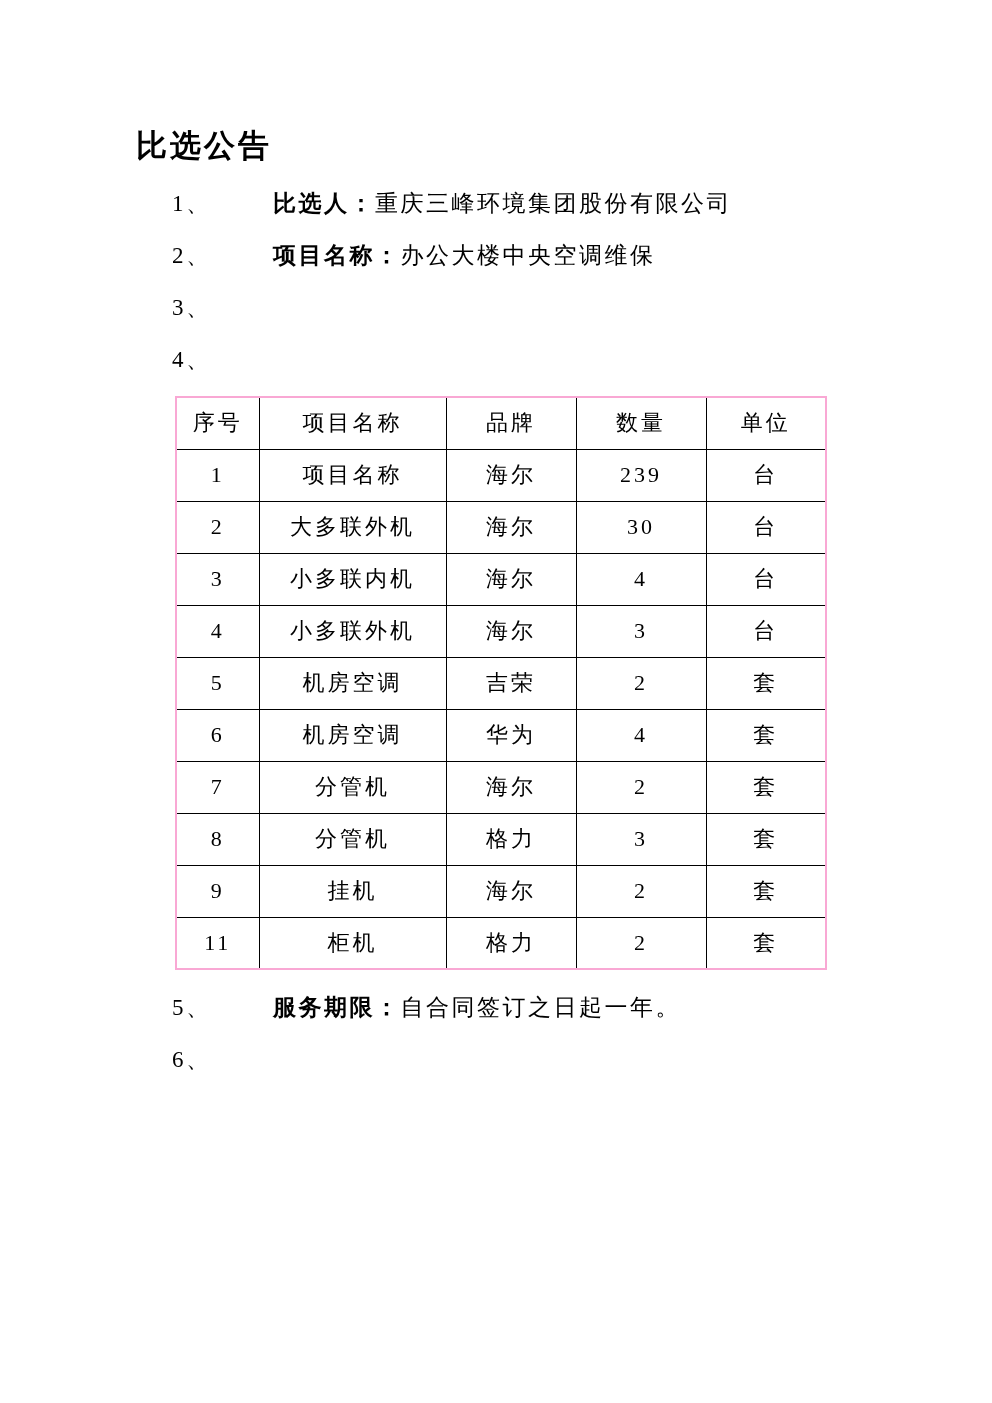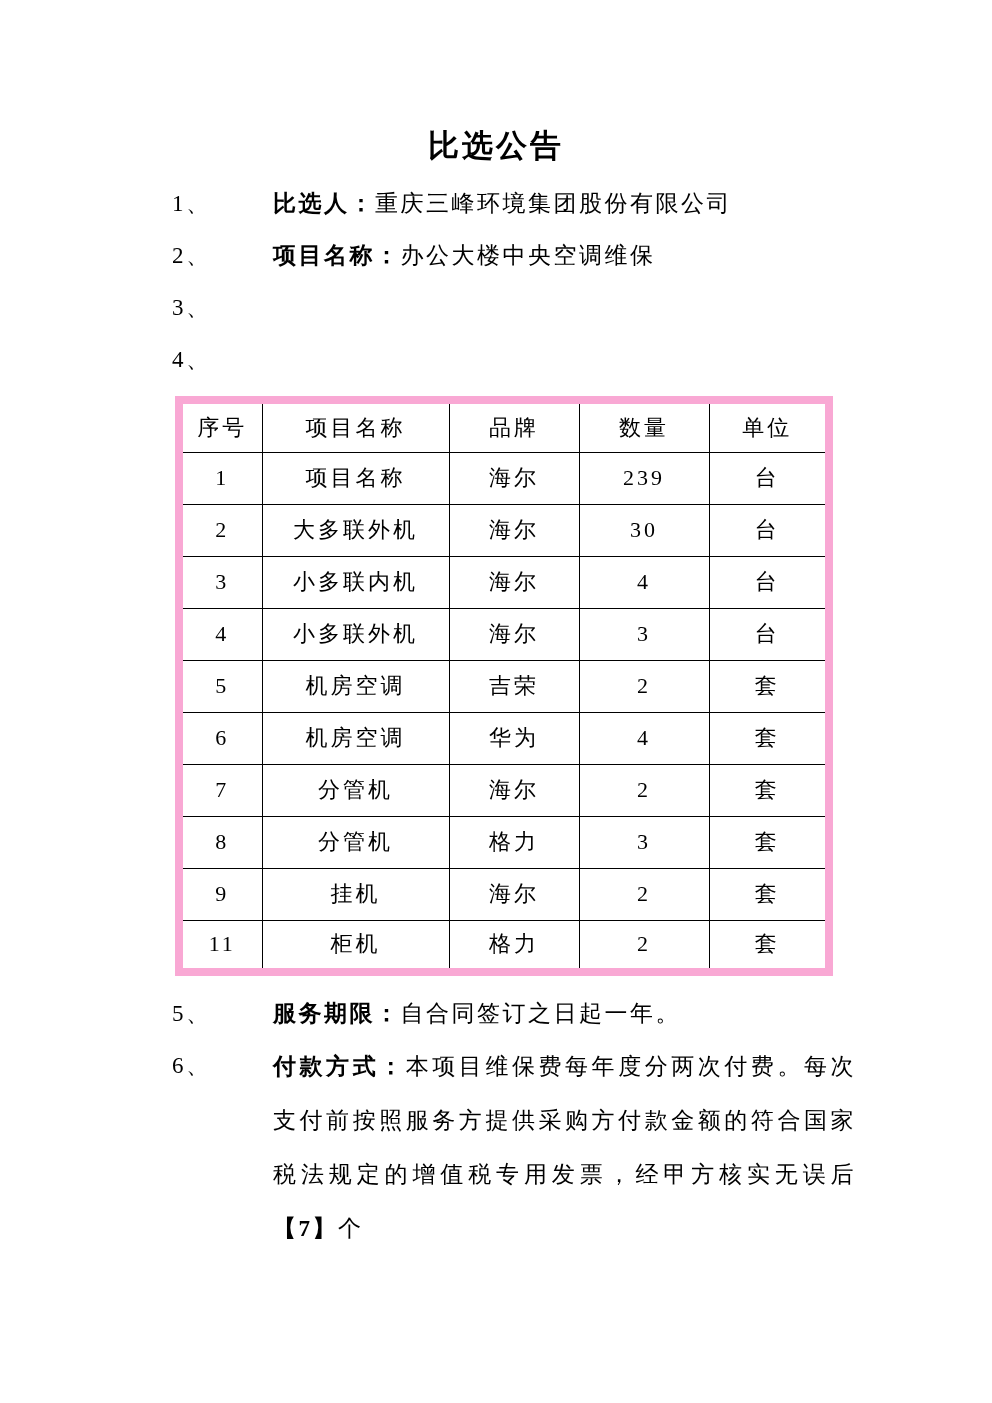--- a/index.html
+++ b/index.html
@@ -9,21 +9,21 @@
     width: 992px;
     height: 1403px;
     margin: 0 auto;
     background: #ffffff;
     color: #000000;
     font-family: "Liberation Serif", "DejaVu Serif", serif;
     padding: 126px 136px 0 136px;
     overflow: hidden;
   }
   .doc-title {
-    text-align: center;
+    text-align: left;
     font-size: 31px;
     font-weight: bold;
     letter-spacing: 3px;
     line-height: 40px;
     margin-bottom: 12px;
   }
   .item {
     display: flex;
     font-size: 23px;
     letter-spacing: 2.5px;
@@ -39,21 +39,21 @@
     text-align: justify;
     margin-left: 41px;
   }
   .item-label { font-weight: bold; }
   .bold { font-weight: bold; }
   .equip-table {
     border-collapse: collapse;
     table-layout: fixed;
     width: 650px;
     margin: 10px 0 8px 39px;
-    border: 8px solid #f9a8d4;
+    border: 2px solid #f9a8d4;
   }
   .equip-table th, .equip-table td {
     border: 1px solid #000;
     height: 52px;
     text-align: center;
     vertical-align: middle;
     font-size: 22px;
     font-weight: normal;
     letter-spacing: 3px;
     padding: 0;
@@ -183,16 +183,15 @@
     </tbody>
   </table>
 
   <div class="item after-table">
     <span class="item-num">5、</span>
     <span class="item-body"><span class="item-label">服务期限：</span><span>自合同签订之日起一年。</span></span>
   </div>
 
   <div class="item para-item">
     <span class="item-num">6、</span>
-    <span class="item-body"><span class="item-label">付款方式：</span><span>本项目维保费每年度分两次付费。每次支付前按照服务方提供采购方付款金额的符合国家税法规定的增值税专用发票，经甲方核实无误后</span><span class="bold">【7】</span><span>个</span></span>
   </div>
 
 </div>
 
 </body></html>

